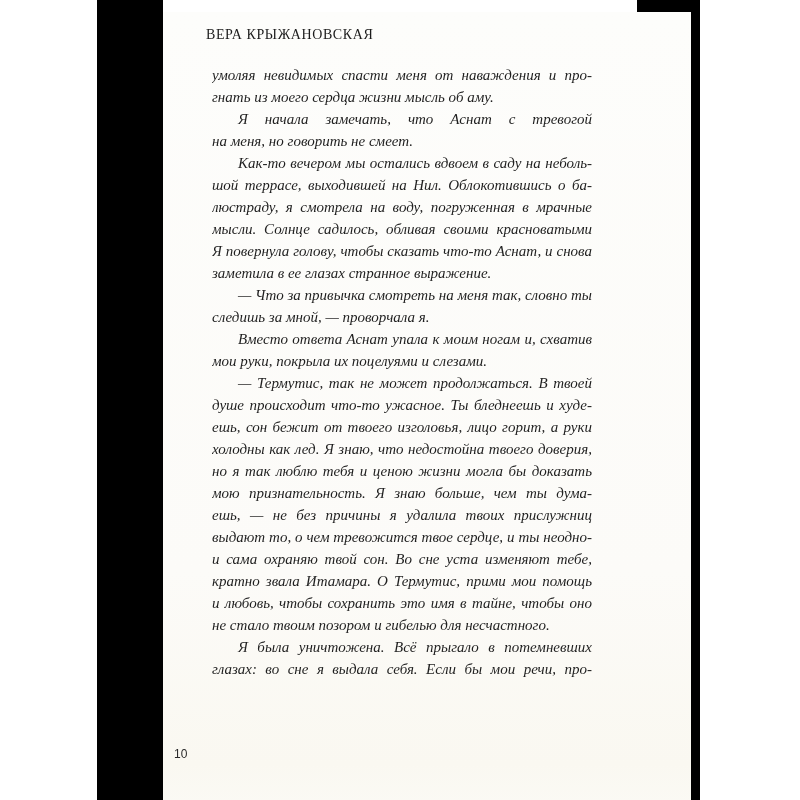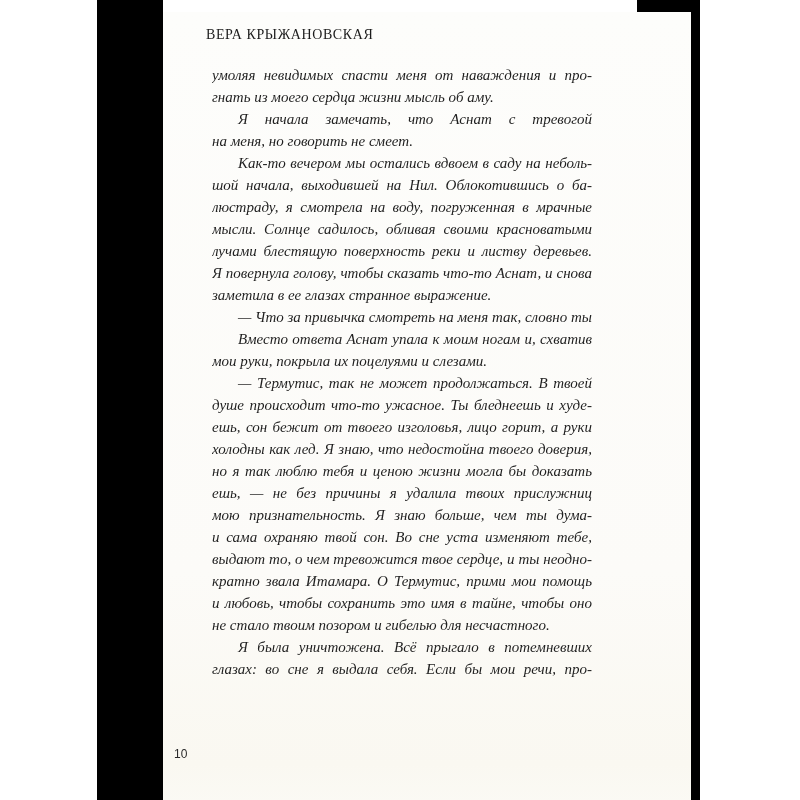--- a/index.html
+++ b/index.html
@@ -91,38 +91,38 @@
 
   <div class="book-page">
     <div class="page-header">ВЕРА КРЫЖАНОВСКАЯ</div>
 
     <div class="text-block">
         <div class="line justify">умоляя невидимых спасти меня от наваждения и про-</div>
         <div class="line">гнать из моего сердца жизни мысль об аму.</div>
         <div class="line indent justify">Я начала замечать, что Аснат с тревогой поглядывает</div>
         <div class="line">на меня, но говорить не смеет.</div>
         <div class="line indent justify">Как-то вечером мы остались вдвоем в саду на неболь-</div>
-        <div class="line justify">шой начала, выходившей на Нил. Облокотившись о ба-</div>
+        <div class="line justify">шой террасе, выходившей на Нил. Облокотившись о ба-</div>
         <div class="line justify">люстраду, я смотрела на воду, погруженная в мрачные</div>
         <div class="line justify">мысли. Солнце садилось, обливая своими красноватыми</div>
-        <div class="line justify">лучами блестящую поверхность реки и листву деревьев.</div>
         <div class="line justify">Я повернула голову, чтобы сказать что-то Аснат, и снова</div>
         <div class="line">заметила в ее глазах странное выражение.</div>
         <div class="line indent justify">— Что за привычка смотреть на меня так, словно ты</div>
+        <div class="line">следишь за мной, — проворчала я.</div>
         <div class="line indent justify">Вместо ответа Аснат упала к моим ногам и, схватив</div>
         <div class="line">мои руки, покрыла их поцелуями и слезами.</div>
         <div class="line indent justify">— Термутис, так не может продолжаться. В твоей</div>
         <div class="line justify">душе происходит что-то ужасное. Ты бледнеешь и худе-</div>
         <div class="line justify">ешь, сон бежит от твоего изголовья, лицо горит, а руки</div>
         <div class="line justify">холодны как лед. Я знаю, что недостойна твоего доверия,</div>
         <div class="line justify">но я так люблю тебя и ценою жизни могла бы доказать</div>
+        <div class="line justify">мою признательность. Я знаю больше, чем ты дума-</div>
         <div class="line justify">ешь, — не без причины я удалила твоих прислужниц</div>
-        <div class="line justify">мою признательность. Я знаю больше, чем ты дума-</div>
+        <div class="line justify">выдают то, о чем тревожится твое сердце, и ты неодно-</div>
         <div class="line justify">и сама охраняю твой сон. Во сне уста изменяют тебе,</div>
-        <div class="line justify">выдают то, о чем тревожится твое сердце, и ты неодно-</div>
         <div class="line justify">кратно звала Итамара. О Термутис, прими мои помощь</div>
         <div class="line justify">и любовь, чтобы сохранить это имя в тайне, чтобы оно</div>
         <div class="line">не стало твоим позором и гибелью для несчастного.</div>
         <div class="line indent justify">Я была уничтожена. Всё прыгало в потемневших</div>
         <div class="line justify">глазах: во сне я выдала себя. Если бы мои речи, про-</div>
       </div>
 
     <div class="page-number">10</div>
 
     <div class="photo-edge-bottom"></div>

